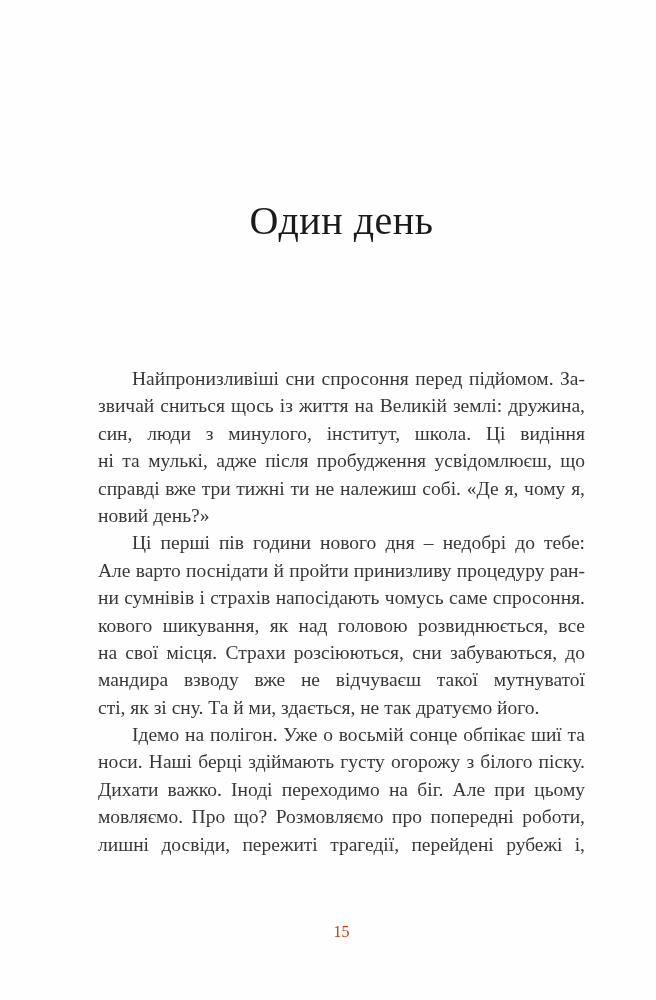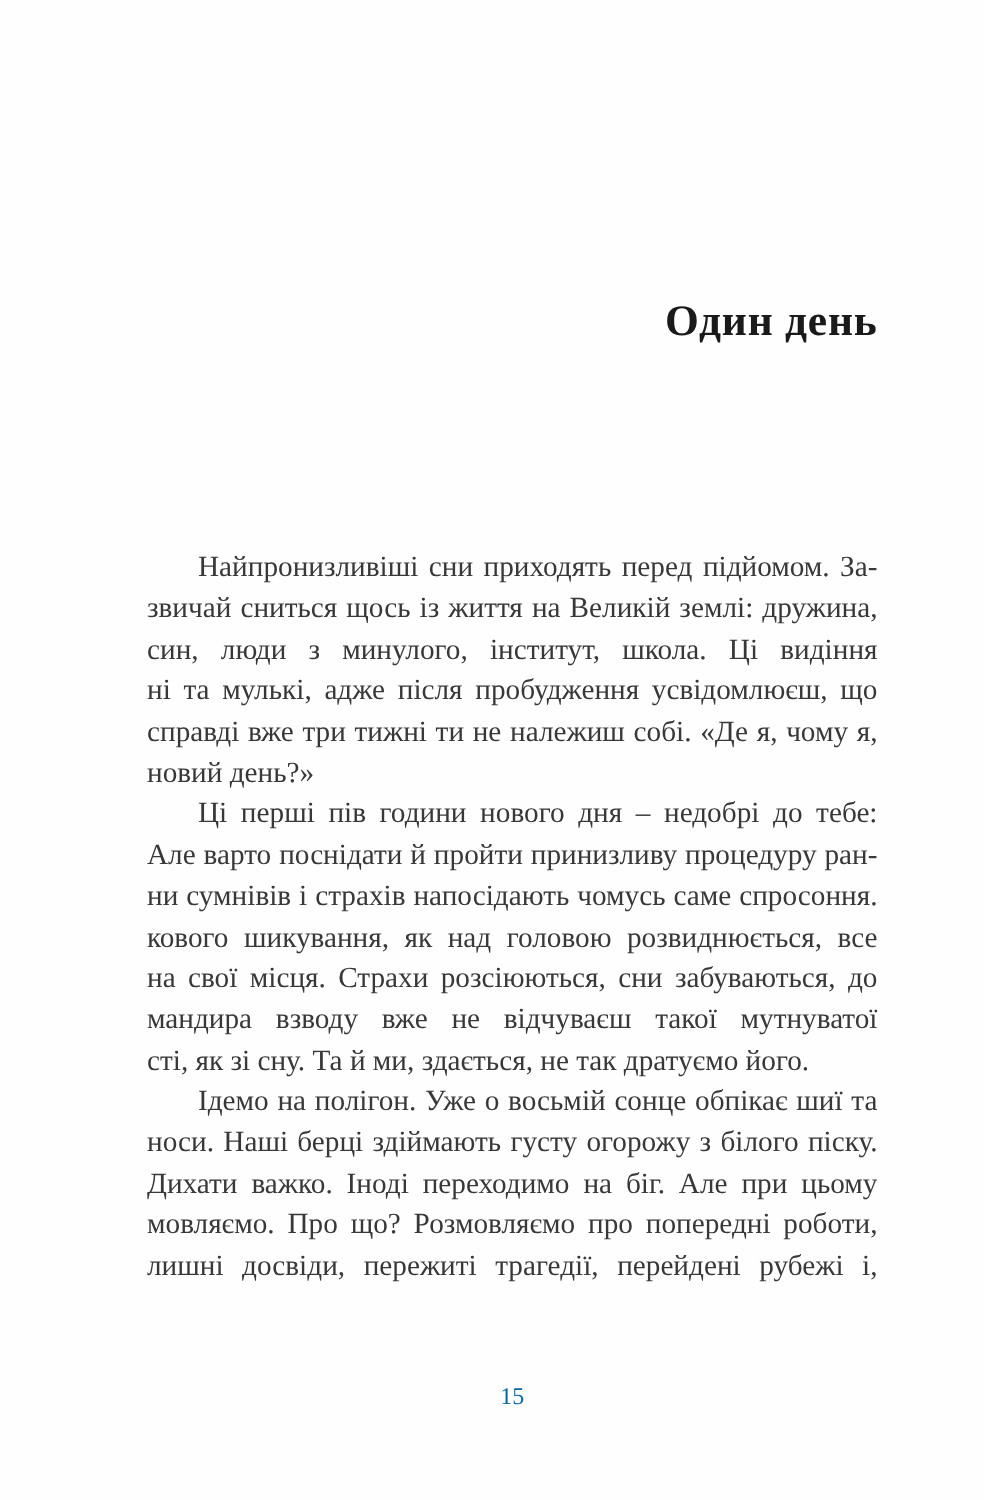--- a/index.html
+++ b/index.html
@@ -14,24 +14,24 @@
     background: #fefefe;
     font-family: "Liberation Serif", "DejaVu Serif", serif;
     overflow: hidden;
   }
   .chapter-title {
     position: absolute;
     top: 199px;
     left: 98px;
     width: 487px;
     margin: 0;
-    text-align: right;
-    font-size: 29px;
+    text-align: center;
+    font-size: 40px;
     line-height: 1.1;
-    font-weight: bold;
+    font-weight: normal;
     color: #1a1a1a;
     letter-spacing: 0.5px;
   }
   .text-block {
     position: absolute;
     left: 98px;
     top: 365px;
     width: 487px;
     font-size: 19.5px;
     line-height: 27.4px;
@@ -50,32 +50,32 @@
   .text-line.indent {
     text-indent: 34px;
   }
   .page-number {
     position: absolute;
     top: 923px;
     left: 98px;
     width: 487px;
     text-align: center;
     font-size: 16px;
-    color: #0369a1;
+    color: #c2410c;
     font-family: Liberation Serif, serif;
   }
 </style>
 </head>
 <body>
 
 <div class="page">
   <h1 class="chapter-title">Один день</h1>
 
   <div class="text-block">
-      <div class="text-line indent">Найпронизливіші сни приходять перед підйомом. За-</div>
+      <div class="text-line indent">Найпронизливіші сни спросоння перед підйомом. За-</div>
       <div class="text-line">звичай сниться щось із життя на Великій землі: дружина,</div>
       <div class="text-line">син, люди з минулого, інститут, школа. Ці видіння тривож-</div>
       <div class="text-line">ні та мулькі, адже після пробудження усвідомлюєш, що на-</div>
       <div class="text-line">справді вже три тижні ти не належиш собі. «Де я, чому я, –</div>
       <div class="text-line flush">новий день?»</div>
       <div class="text-line indent">Ці перші пів години нового дня – недобрі до тебе: демо-</div>
       <div class="text-line">Але варто поснідати й пройти принизливу процедуру ран-</div>
       <div class="text-line">ни сумнівів і страхів напосідають чомусь саме спросоння.</div>
       <div class="text-line">кового шикування, як над головою розвиднюється, все стає</div>
       <div class="text-line">на свої місця. Страхи розсіюються, сни забуваються, до ко-</div>

